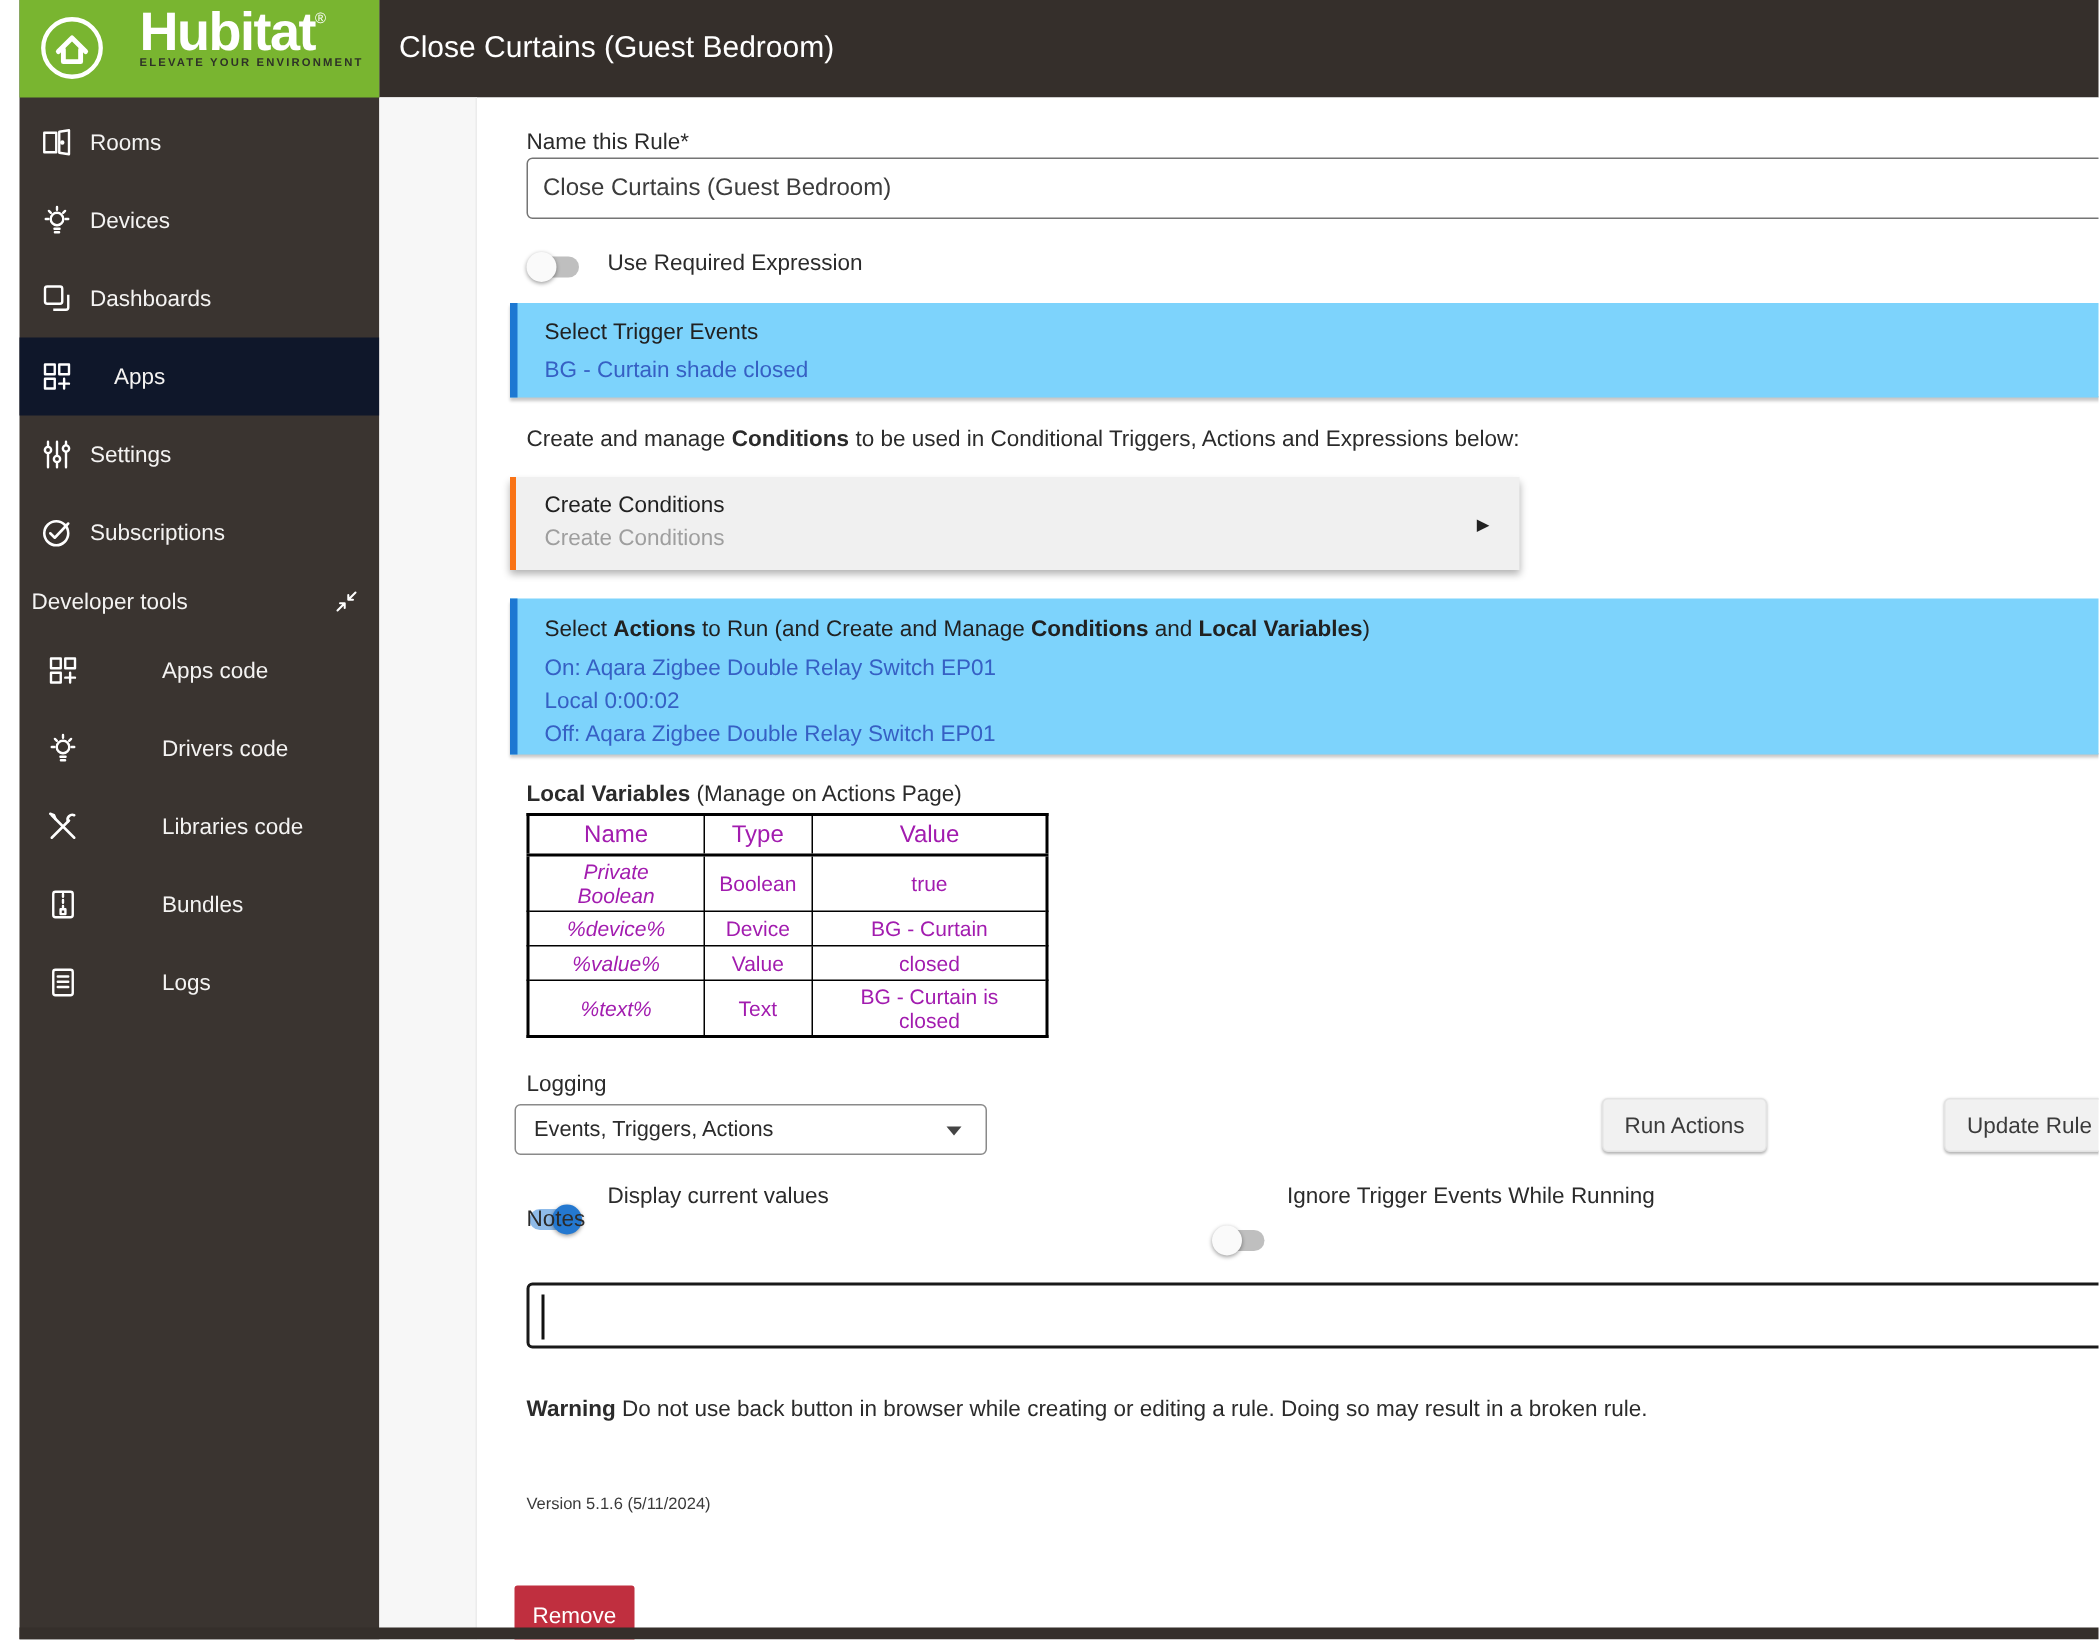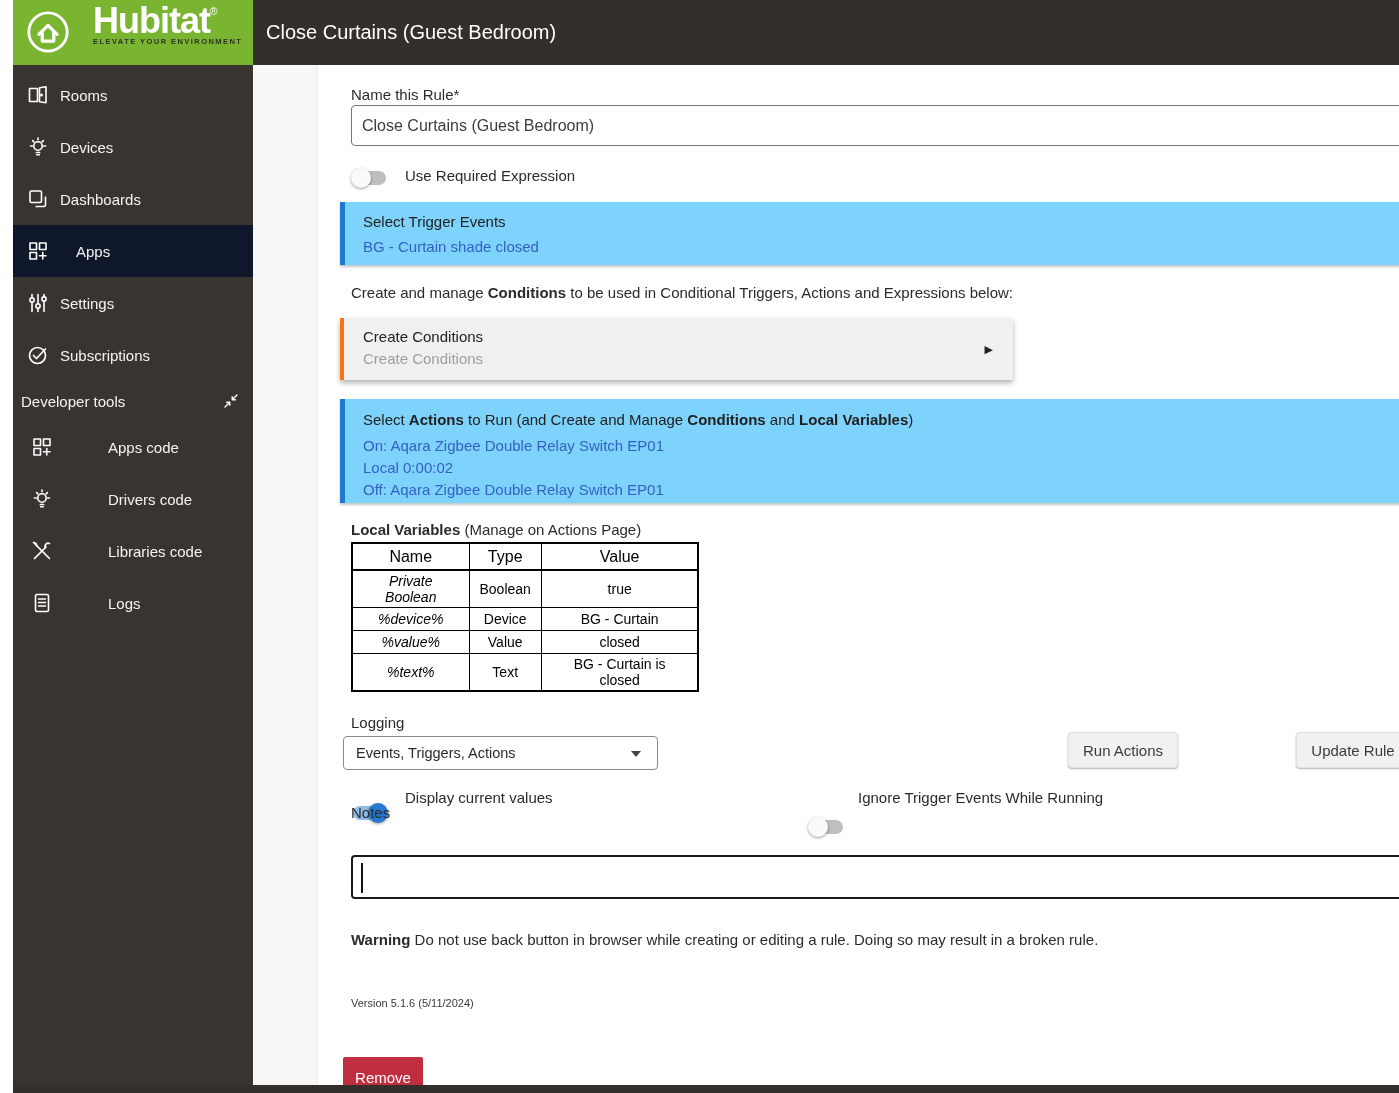--- a/index.html
+++ b/index.html
@@ -66,21 +66,21 @@
                        border-left:4px solid #f97316; box-shadow:0 3px 5px rgba(0,0,0,.3);
                        padding:10px 0 0 19px; cursor:pointer; }
   #create-conditions .sub { font-size:15px; color:#9e9e9e; margin-top:5px; }
   #cc-arrow { position:absolute; right:20px; top:25px; font-size:11px; color:#222; }
 
   #actions-panel { left:87px; top:334px; width:1072px; height:104px; padding:12px 0 0 18px; cursor:pointer; }
   #actions-panel .blue-link { margin-top:0; }
   #actions-title { margin-bottom:7px; }
 
   #lv-label { left:98px; top:456px; }
-  #lv-table { left:98px; top:477px; border-collapse:collapse; font-size:14px; color:#000000; }
+  #lv-table { left:98px; top:477px; border-collapse:collapse; font-size:14px; color:#a21caf; }
   #lv-table th, #lv-table td { border:1px solid #000; text-align:center; padding:2px 10px; }
   #lv-table { border:2px solid #000; }
   #lv-table th { font-size:16px; font-weight:normal; height:27px; border-bottom:2px solid #000; }
   #lv-table td { height:23px; }
   #lv-table td.name-col { font-style:italic; width:117px; }
   #lv-table th.c-name { width:117px; } #lv-table th.c-type { width:68px; } #lv-table th.c-value { width:157px; }
 
   #logging-label { left:98px; top:649px; }
   #logging-select { left:90px; top:671px; width:315px; height:34px; border:1px solid #8a8a8a;
                     border-radius:4px; display:flex; align-items:center; padding-left:12px;
@@ -242,20 +242,30 @@
           <svg class="icon" width="24" height="24" viewBox="0 0 24 24" fill="none" stroke="#fff" stroke-width="1.7" stroke-linecap="round" stroke-linejoin="round">
             <path d="M4.5 19.5 L16 8"></path>
               <path d="M19.5 4.5 a3.2 3.2 0 0 0 -4.2 4.2"></path>
             <path d="M4.5 4.5 L19.5 19.5"></path>
               <path d="M3.5 3.5 l2.5 1 1 2.5"></path>
           </svg>
         </span>
         <span class="nav-label">Libraries code</span>
       </div>
 
+      <div class="nav-item dev">
+        <span class="nav-icon">
+          <svg class="icon" width="24" height="24" viewBox="0 0 24 24" fill="none" stroke="#fff" stroke-width="1.6" stroke-linejoin="round">
+            <rect x="5.5" y="3.5" width="13" height="17" rx="1.5"></rect>
+            <path d="M12 5 v1.8 M12 9 v1.8 M12 13 v1" stroke-linecap="round"></path>
+            <rect x="10.4" y="15.2" width="3.2" height="3.2"></rect>
+          </svg>
+        </span>
+        <span class="nav-label">Bundles</span>
+      </div>
 
       <div class="nav-item dev">
         <span class="nav-icon">
           <svg class="icon" width="24" height="24" viewBox="0 0 24 24" fill="none" stroke="#fff" stroke-width="1.6" stroke-linejoin="round">
             <rect x="5.5" y="3.5" width="13" height="17" rx="1.5"></rect>
             <path d="M8.5 8 h7 M8.5 11.5 h7 M8.5 15 h7" stroke-linecap="round"></path>
           </svg>
         </span>
         <span class="nav-label">Logs</span>
       </div>

